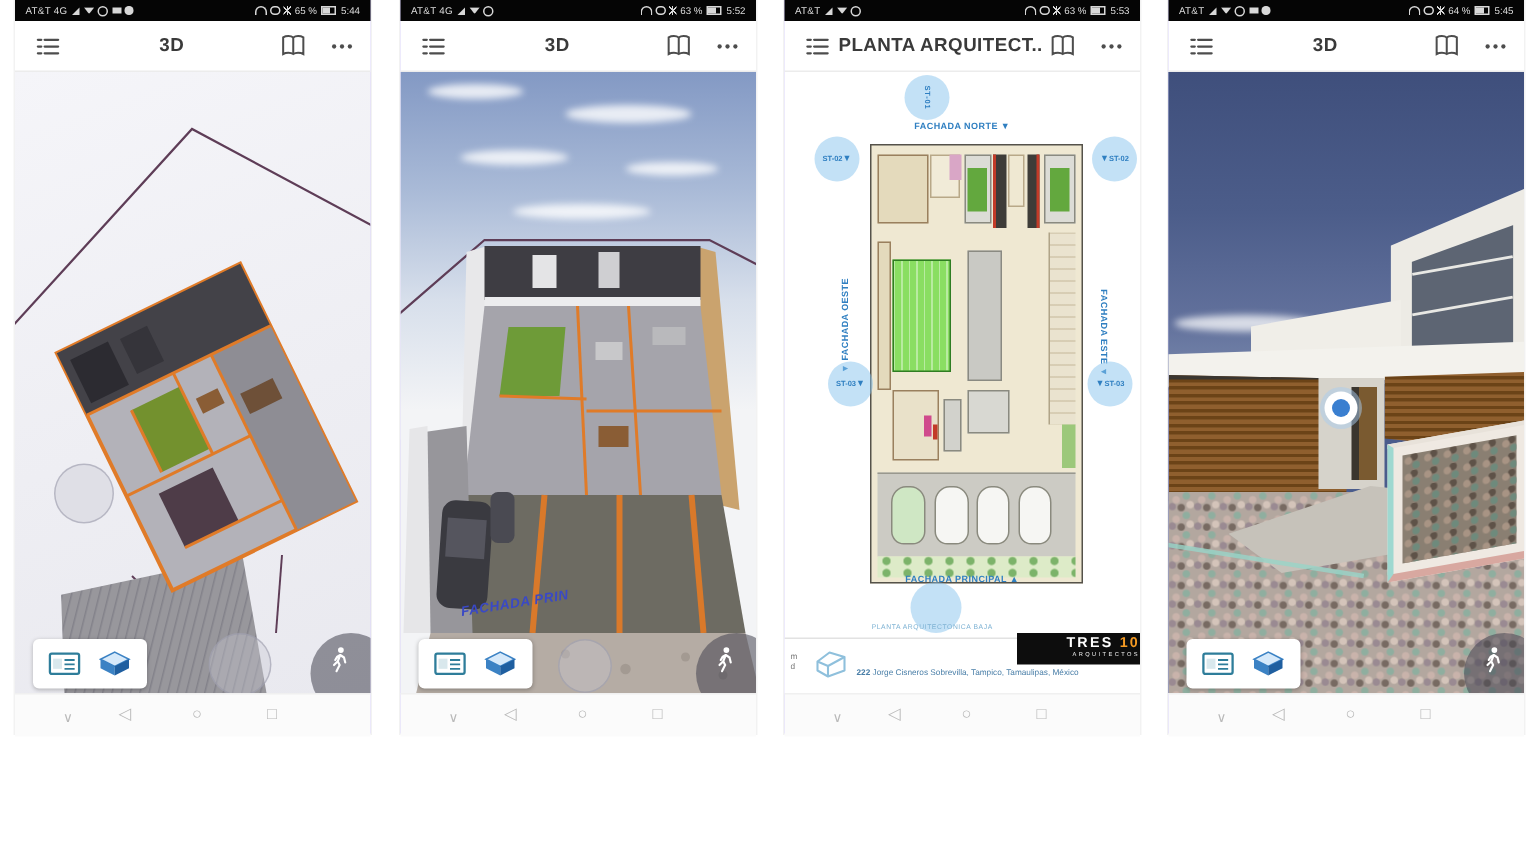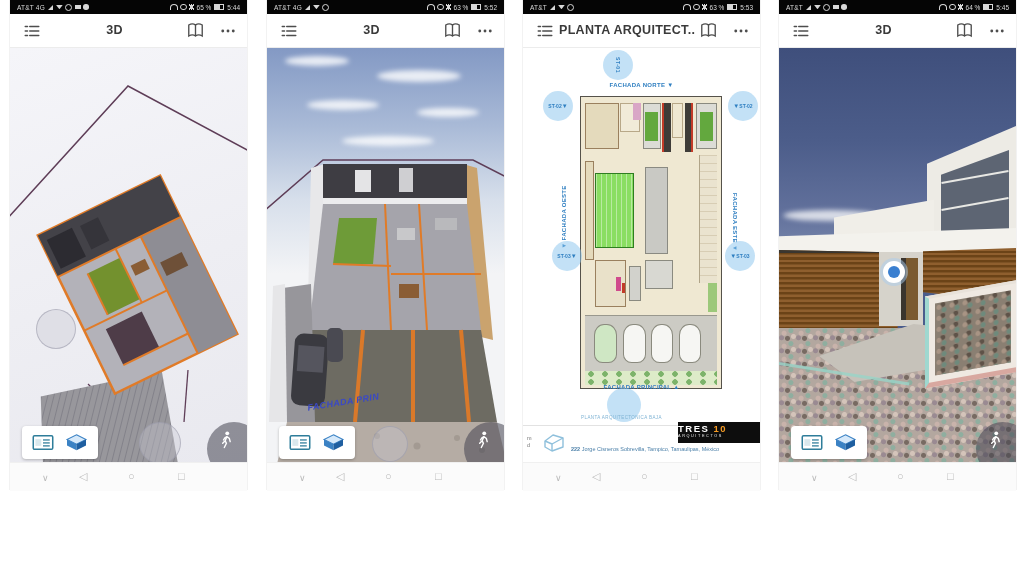--- a/index.html
+++ b/index.html
@@ -94,21 +94,21 @@
   .arr{font-size:6px;}
   .caption3{position:absolute;left:0;right:40px;top:367px;text-align:center;color:#7fb3d4;font-size:4.5px;letter-spacing:.4px;}
   .divider3{position:absolute;left:0;right:0;top:377px;border-top:1px solid #e2e2e2;}
 
   .sheet-footer{position:absolute;left:0;right:0;top:378px;height:36px;background:#fff;}
   .edge-text{position:absolute;left:4px;top:9px;color:#777;font-size:5.5px;line-height:7px;}
   .edge-text span{display:block;}
   .house-ico{position:absolute;left:19px;top:6px;width:24px;height:22px;}
   .address{position:absolute;left:48px;top:20px;font-size:5.5px;color:#4a7fa8;white-space:nowrap;}
   .address b{font-weight:bold;}
-  .logo-box{position:absolute;right:0;top:-4px;width:82px;height:21px;background:#0d0d0d;color:#fff;text-align:left;overflow:hidden;}
+  .logo-box{position:absolute;right:0;top:-4px;width:82px;height:21px;background:#0d0d0d;color:#fff;text-align:right;overflow:hidden;}
   .logo-top{font-size:9.5px;font-weight:bold;letter-spacing:1.5px;margin-top:2px;line-height:10px;}
   .lg-o{color:#f59a23;}
   .logo-sub{font-size:3.8px;letter-spacing:1.6px;color:#eeeeee;}
 
   
   .sky4{position:absolute;left:0;top:0;right:0;height:208px;background:linear-gradient(180deg,#3f4f7c 0%,#4c5d8a 45%,#62719c 80%,#7888ac 100%);}
   .cloud4{position:absolute;left:4px;top:162px;width:95px;height:11px;background:#fff;border-radius:50%;filter:blur(2.5px);opacity:.75;}
   .tower{position:absolute;left:148px;top:78px;width:89px;height:118px;background:#edebe5;clip-path:polygon(0 32%,100% 0,100% 100%,0 100%);}
   .window4{position:absolute;left:14px;top:24px;right:7px;bottom:6px;background:#5d6573;clip-path:polygon(0 28%,100% 0,100% 100%,0 100%);}
   .wline{position:absolute;left:0;right:0;height:2px;background:#e8e8e4;transform:rotate(-10deg);}

